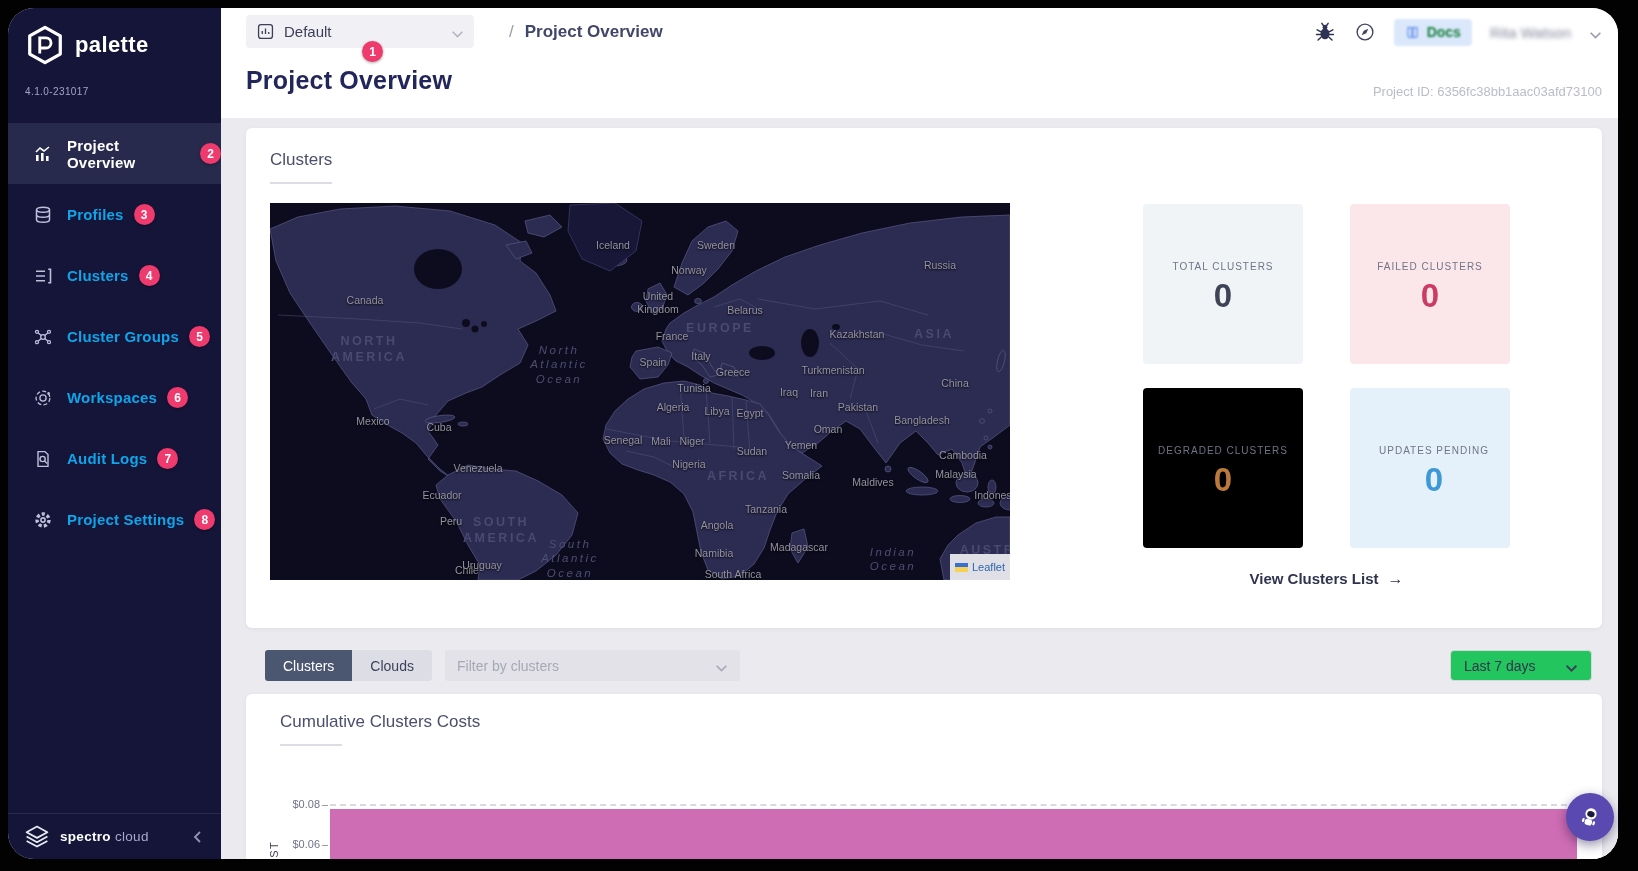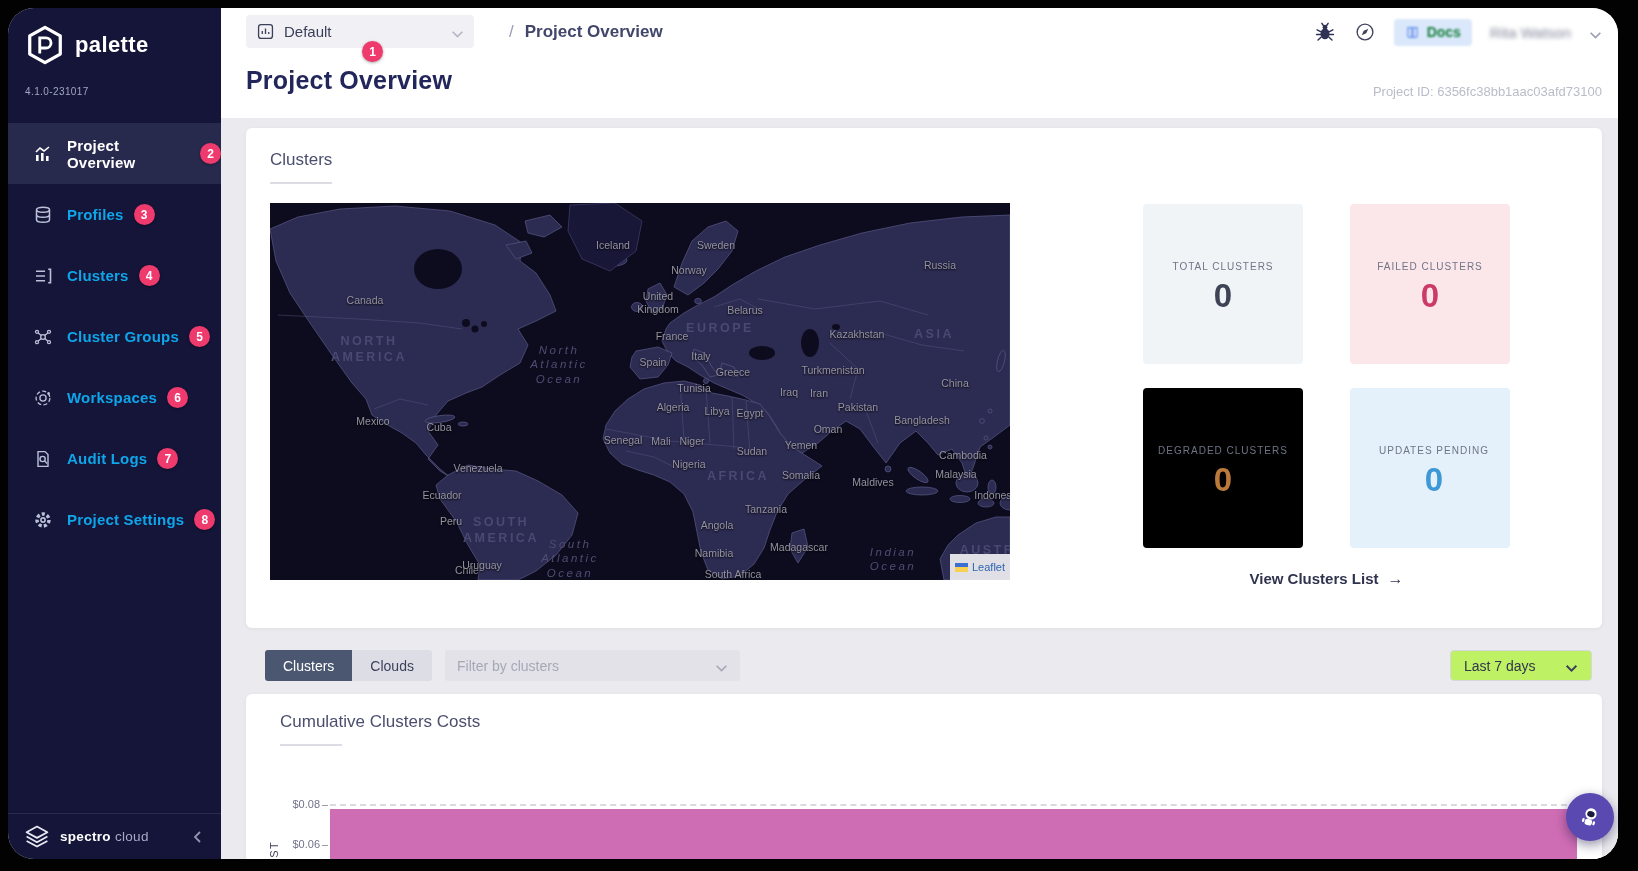--- a/index.html
+++ b/index.html
@@ -104,21 +104,21 @@
 
   
   .tabs { position:absolute; left:44px; top:642px; height:31px; display:flex; }
   .tab { height:31px; display:flex; align-items:center; padding:0 18px; font-size:14px; cursor:pointer; }
   .tab.active { background:#4b5770; color:#fff; border-radius:3px 0 0 3px; }
   .tab.inactive { background:#dddee5; color:#3d415c; border-radius:0 3px 3px 0; }
   .filter-select { position:absolute; left:224px; top:642px; width:295px; height:31px; background:#e2e2e8;
                    border-radius:3px; display:flex; align-items:center; padding:0 12px; cursor:pointer; }
   .filter-select .ph { flex:1; font-size:14px; color:#a6a8b5; }
   .filter-select .fcaret, .range-select .fcaret { width:13px; height:13px; color:#a6a8b5; }
-  .range-select { position:absolute; right:26px; top:642px; width:142px; height:31px; background:#bef264;
+  .range-select { position:absolute; right:26px; top:642px; width:142px; height:31px; background:#22c55e;
                   border:1px solid #d6d6de; border-radius:4px; display:flex; align-items:center;
                   padding:0 13px; cursor:pointer; }
   .range-select .rv { flex:1; font-size:14px; font-weight:500; color:#31354d; }
   .range-select .fcaret { color:#3b3f58; }
 
   
   .tick-label { position:absolute; width:52px; text-align:right; font-size:11px; color:#70738a; }
   .tick-mark { position:absolute; left:76px; width:6px; height:1px; background:#9b9dab; }
   .dash-line { position:absolute; left:84px; top:110px; width:1247px; border-top:2px dashed #d9d9df; }
   .pink-area { position:absolute; left:84px; top:115px; width:1247px; height:215px; background:var(--chart-pink,#cf6db4); }

